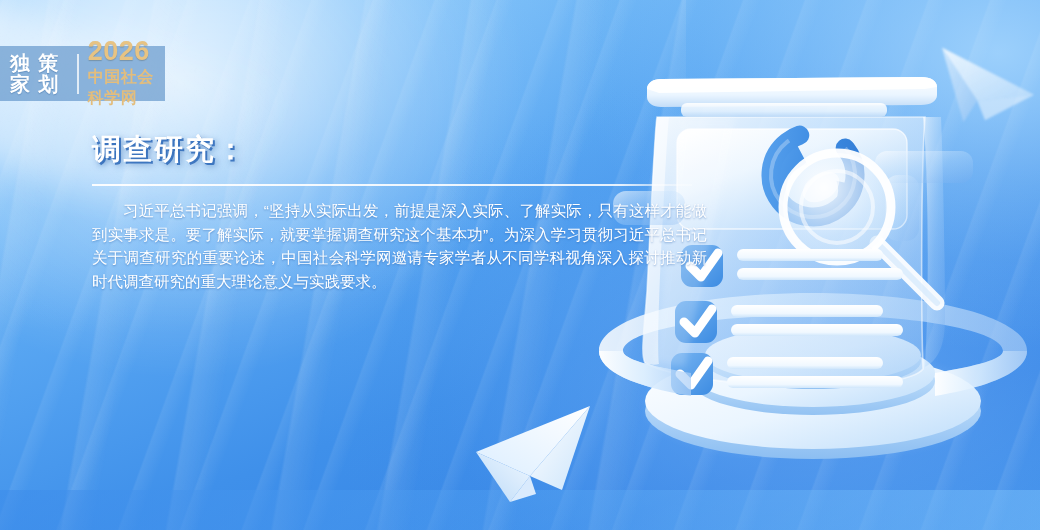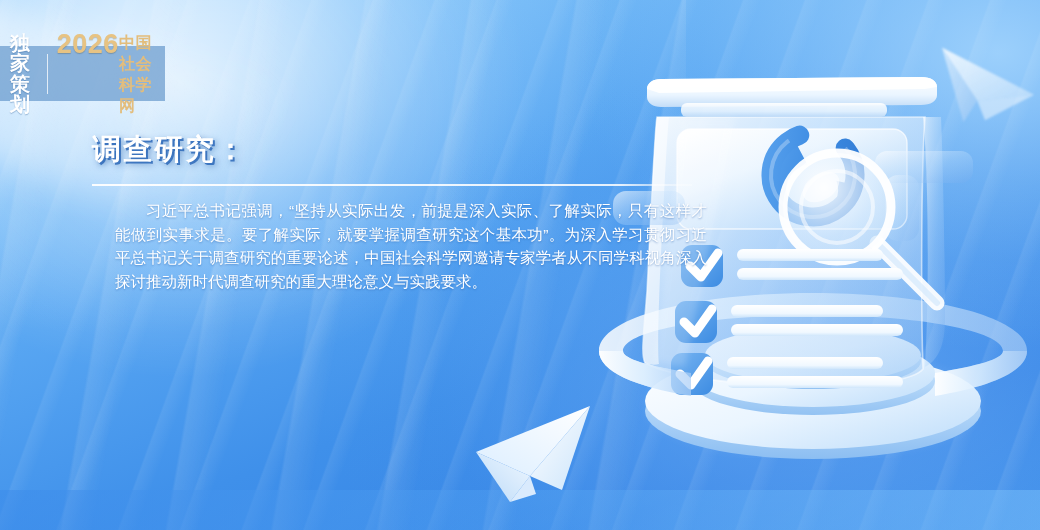--- a/index.html
+++ b/index.html
@@ -68,35 +68,35 @@
   
   .badge {
     position:absolute; left:0; top:46px;
     width:165px; height:55px;
     background:rgba(86,140,197,0.62);
     display:flex; align-items:center;
     padding-left:10px;
     z-index:6;
   }
   .badge-left {
-    display:flex; flex-direction:column; justify-content:center;
+    display:flex; flex-direction:row; justify-content:center;
     line-height:1.02;
   }
   .badge-left span {
     color:#ffffff;
     font-size:20px; font-weight:bold;
     letter-spacing:1px;
     text-shadow:0 1px 1px rgba(30,80,140,.35);
   }
   .badge-sep {
     width:2px; height:40px;
     background:rgba(255,255,255,.75);
     margin:0 9px 0 11px;
   }
-  .badge-right { display:flex; flex-direction:row; justify-content:center; }
+  .badge-right { display:flex; flex-direction:column; justify-content:center; }
   .badge-year {
     color:#e7c383; font-size:27px; font-weight:bold;
     letter-spacing:.5px; line-height:1;
     text-shadow:0 1px 1px rgba(60,50,20,.25);
   }
   .badge-site {
     color:#e3bd7c; font-size:16px; font-weight:bold;
     letter-spacing:.5px; margin-top:2px;
   }
 
@@ -126,21 +126,20 @@
     background:linear-gradient(90deg, rgba(255,255,255,.95), rgba(255,255,255,.85) 88%, rgba(255,255,255,.25));
   }
   .body-text {
     margin-top:13px;
     color:#ffffff;
     font-size:15.5px;
     line-height:23.5px;
     text-align:justify;
     text-indent:2em;
     text-shadow:0 1px 2px rgba(30,85,160,.45);
-    margin-left:23px;
   }
 
   
   .art { position:absolute; left:585px; top:55px; width:455px; height:440px; z-index:4; }
   .art svg { display:block; width:100%; height:100%; overflow:visible; }
 
   
   .plane { position:absolute; z-index:5; }
   .plane svg { display:block; }
   .plane-tr { right:-2px; top:26px; width:108px; height:112px; opacity:.85; filter:blur(1.1px); }

